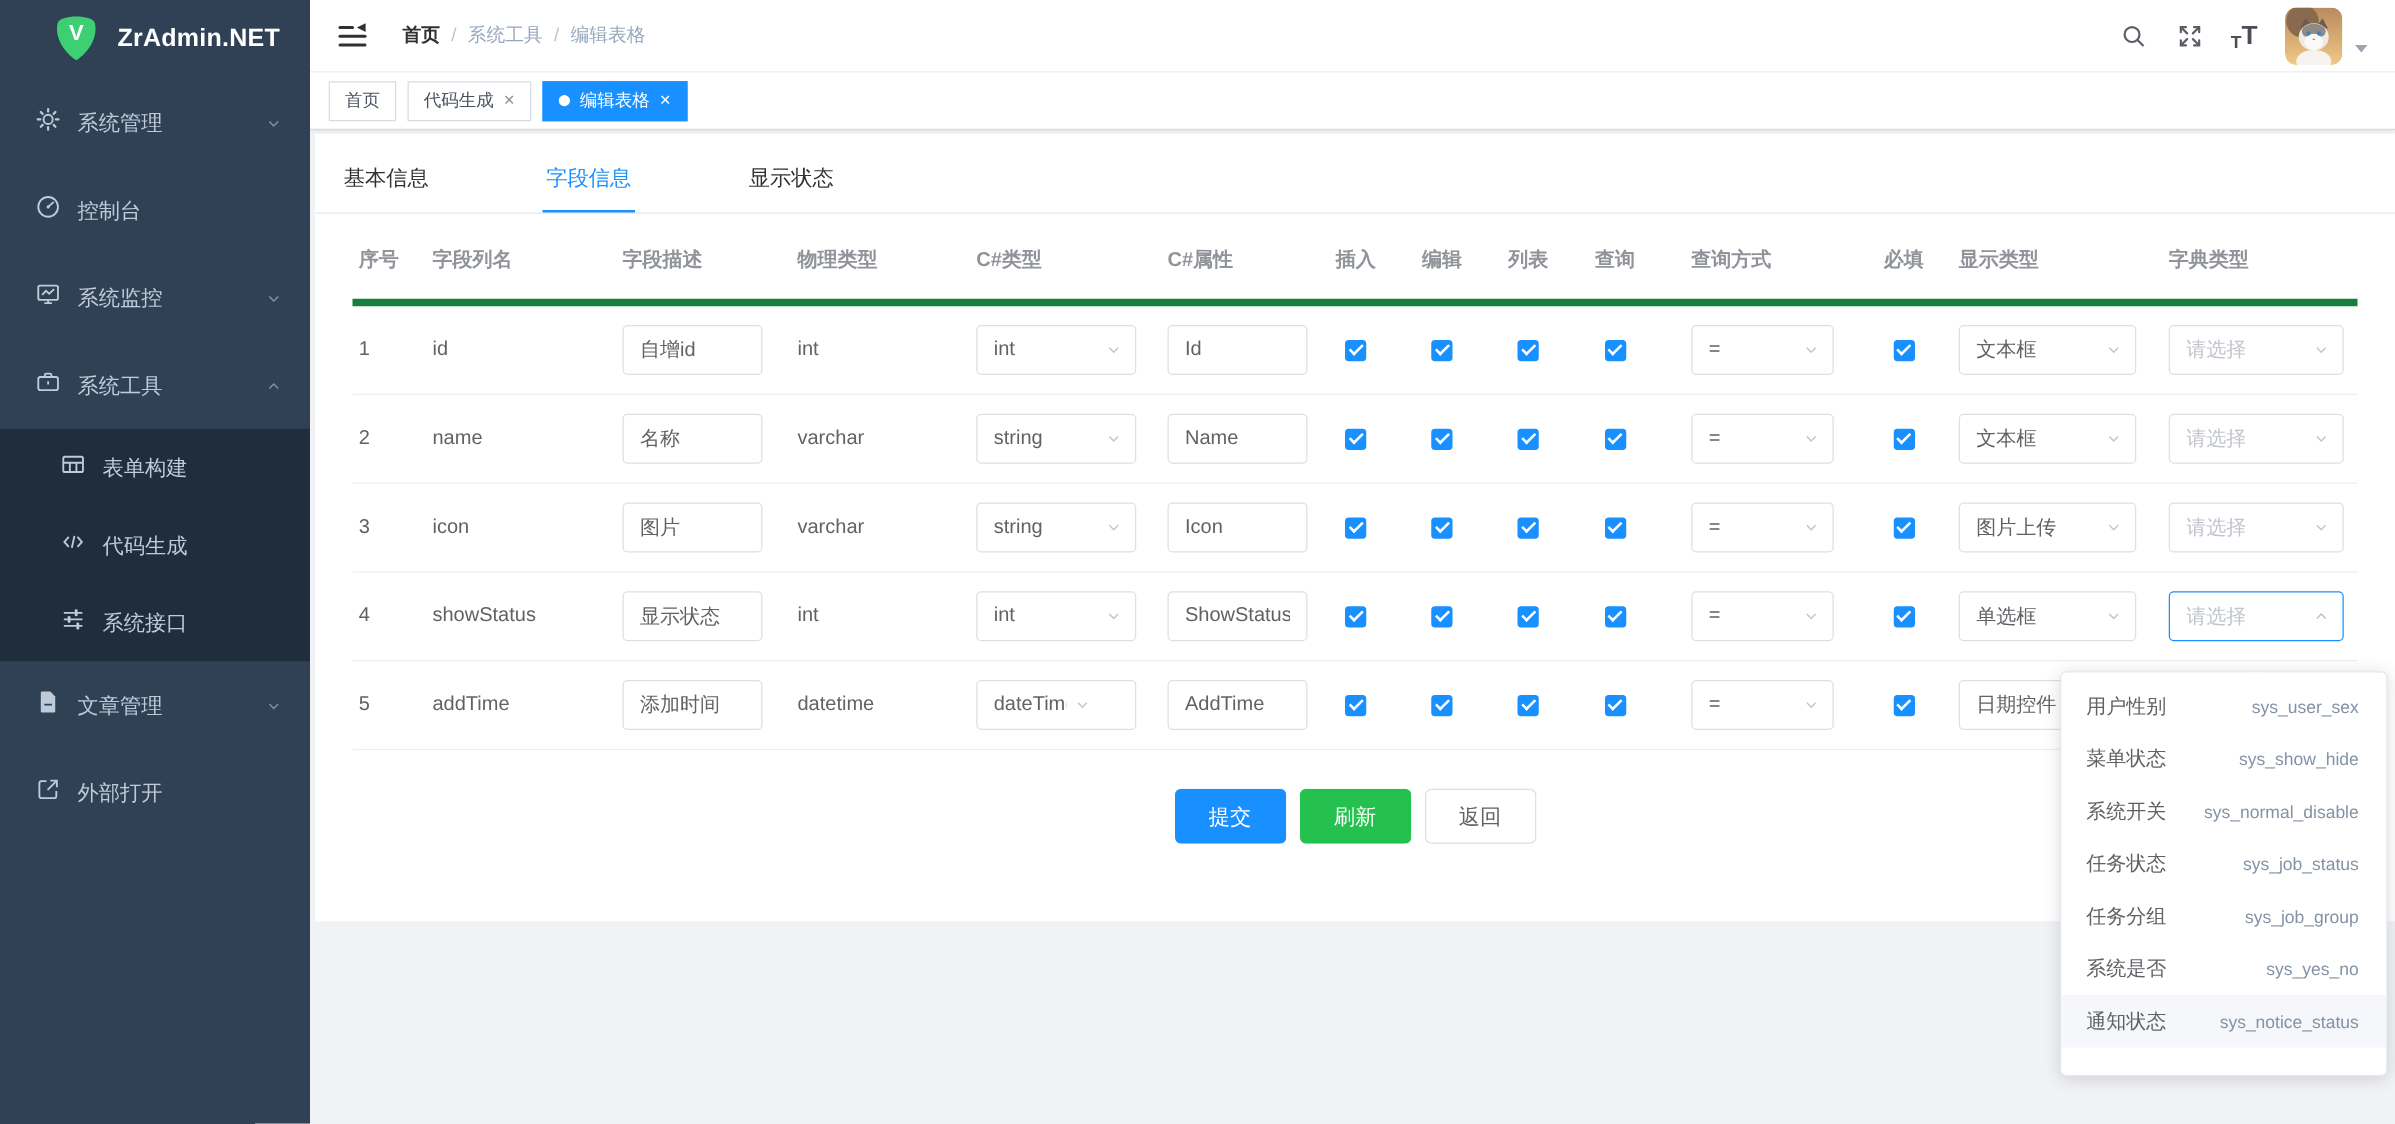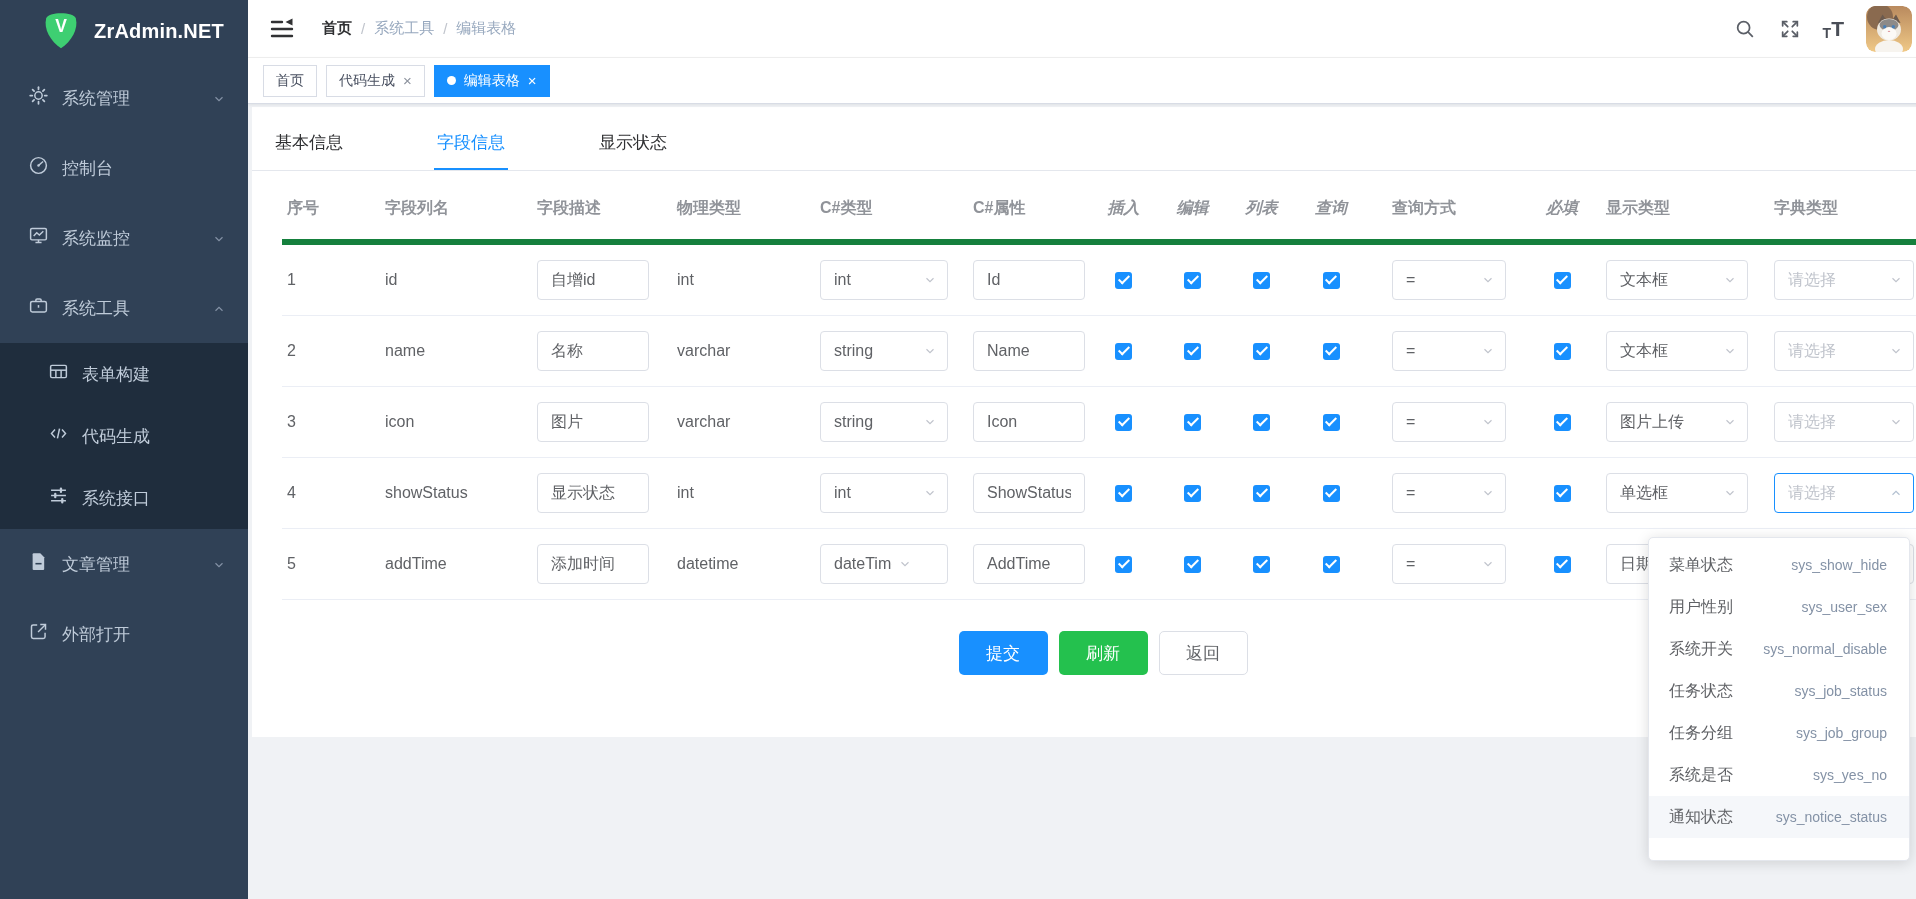--- a/index.html
+++ b/index.html
@@ -56,23 +56,23 @@
   .card { background:#fff; width:100%; height:630px; }
   .tabs { height:64px; display:flex; align-items:flex-end; padding-left:20px; border-bottom:1px solid #e4e7ed;gap:44px; }
   .tab { font-size:17px; color:#303133; padding:0 3px 14px 3px; margin-right:44px; cursor:pointer; border-bottom:2px solid transparent;}
   .tab.active { color:#1890ff; border-bottom:2px solid #1890ff; font-weight:500;}
 
   .tbl { padding:0 30px; }
   .thead { height:74px; display:flex; align-items:flex-end; padding-bottom:20px; border-bottom:6px solid #15803d; }
   .hcell { font-size:16px; font-weight:bold; color:#909399; }
   .trow { height:71px; display:flex; align-items:center; border-bottom:1px solid #ebeef5; }
   .tcell { font-size:16px; color:#606266; display:flex; align-items:center; }
-  .center { justify-content:center; text-align:center;font-style:italic; }
+  .center { justify-content:center; text-align:center; }
   
-  .c0{width:64px; padding-left:5px;} .c1{width:152px;margin-left:39px;} .c2{width:140px;} .c3{width:143px;}
+  .c0{width:64px; padding-left:5px;} .c1{width:152px;} .c2{width:140px;} .c3{width:143px;}
   .c4{width:153px;} .c5{width:116px;} .c6{width:69px;} .c7{width:69px;} .c8{width:69px;}
   .c9{width:70px;} .c10{width:162px; padding-left:26px;} .c11{width:68px;}
   .c12{width:170px; padding-left:10px;} .c13{width:158px; padding-left:8px;font-family:Liberation Serif, serif;}
 
   .ipt { width:112px; height:40px; border:1px solid #dcdfe6; border-radius:4px; padding:0 13px;
     font-size:16px; color:#606266; background:#fff; outline:none; font-family:inherit;}
   .sel { height:40px; border:1px solid #dcdfe6; border-radius:4px; background:#fff; display:inline-flex;
     align-items:center; padding:0 10px 0 13px; cursor:pointer; position:relative;}
   .sel.focused { border-color:#1890ff; }
   .sel-text { font-size:16px; color:#606266; white-space:nowrap; overflow:hidden; flex:1;}
@@ -712,26 +712,26 @@
         </div>
       </div>
     </div>
   </div>
 </div>
 
 <div class="dict-panel">
   <div class="dict-arrow"></div>
   <div class="dict-list" id="dict-list">
       <div class="dd-item">
+        <span class="dd-label">用户性别</span>
+        <span class="dd-value">sys_user_sex</span>
+      </div>
+      <div class="dd-item">
         <span class="dd-label">菜单状态</span>
         <span class="dd-value">sys_show_hide</span>
-      </div>
-      <div class="dd-item">
-        <span class="dd-label">用户性别</span>
-        <span class="dd-value">sys_user_sex</span>
       </div>
       <div class="dd-item">
         <span class="dd-label">系统开关</span>
         <span class="dd-value">sys_normal_disable</span>
       </div>
       <div class="dd-item">
         <span class="dd-label">任务状态</span>
         <span class="dd-value">sys_job_status</span>
       </div>
       <div class="dd-item">

